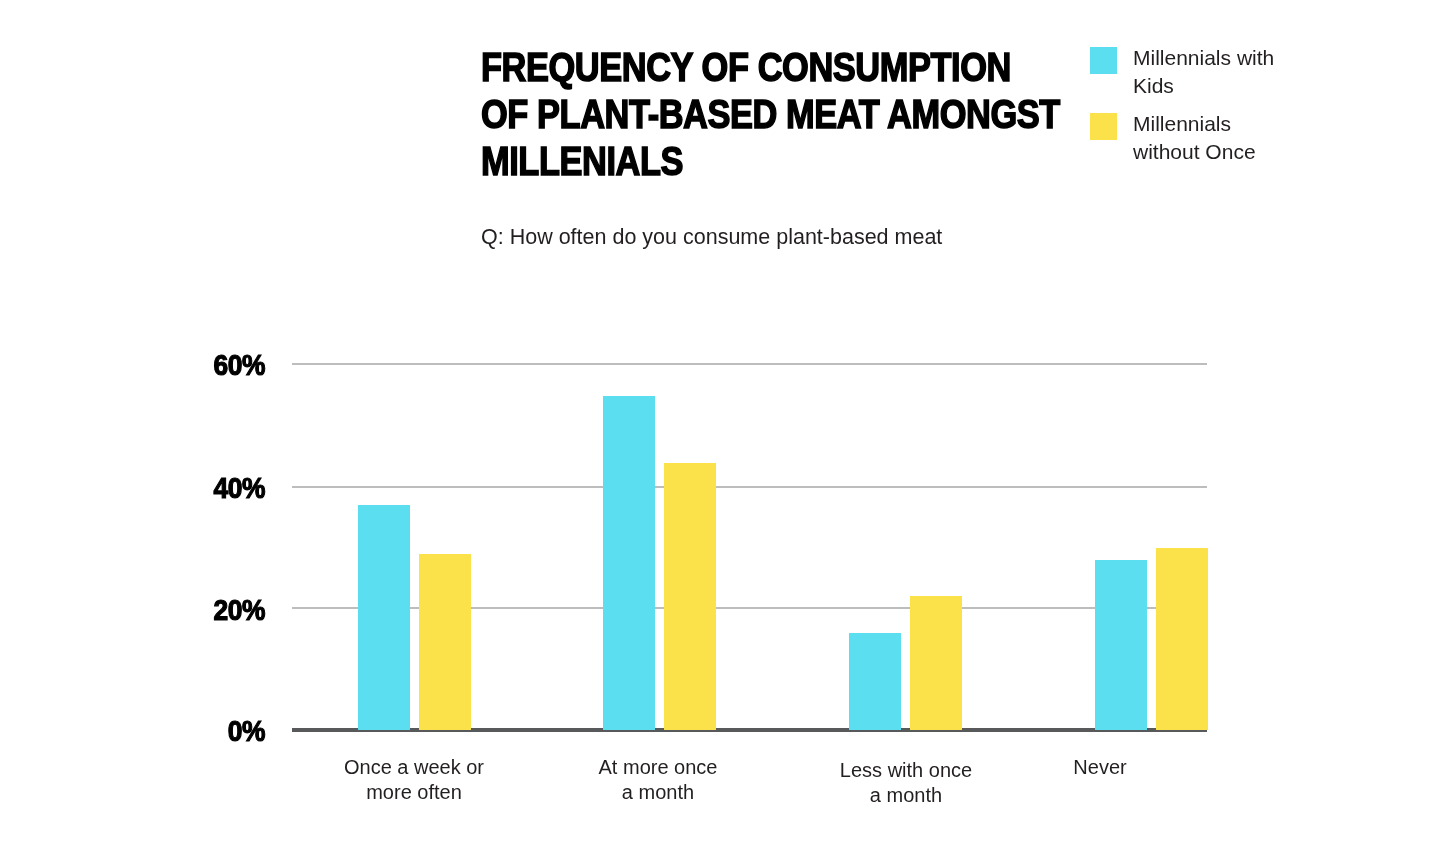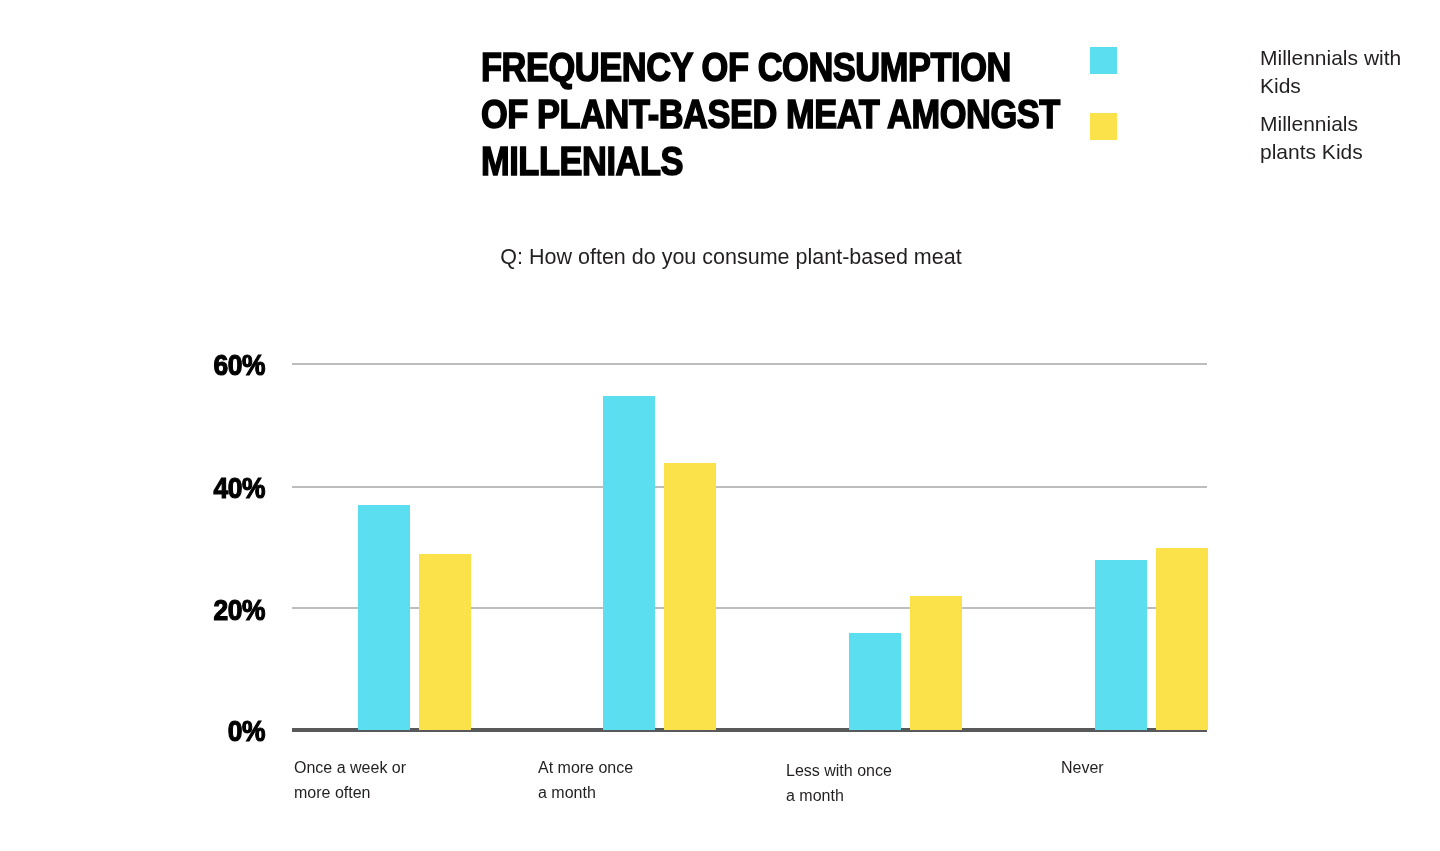--- a/index.html
+++ b/index.html
@@ -40,46 +40,44 @@
   #legend {
     position: absolute;
     left: 1090px;
     top: 44px;
     width: 320px;
   }
   .legend-item {
     display: flex;
     align-items: flex-start;
     margin-bottom: 10px;
-    justify-content: space-between;
   }
   .legend-swatch {
     width: 27px;
     height: 27px;
     flex: 0 0 27px;
     margin-top: 3px;
   }
   .legend-label {
     margin-left: 16px;
     font-size: 21px;
     line-height: 28px;
     color: #231f20;
     max-width: 150px;
   }
 
   
   #question {
     position: absolute;
     left: 481px;
-    top: 244px;
+    top: 224px;
     width: 500px;
     font-size: 21.5px;
     line-height: 27px;
     color: #231f20;
-    text-align: center;
   }
   #question span { display: block; }
 
   
   #plot {
     position: absolute;
     left: 0;
     top: 0;
     width: 1440px;
     height: 717px;
@@ -121,22 +119,22 @@
   .bars-layer {
     position: absolute;
     left: 0;
     top: 0;
     width: 1440px;
     height: 730px;
   }
 
   .xlabel {
     position: absolute;
-    text-align: left;
-    font-size: 16px;
+    text-align: center;
+    font-size: 20px;
     line-height: 25px;
     color: #231f20;
   }
   .xlabel span { display: block; }
 </style>
 </head>
 <body>
 
 <div id="chart-title">
   <span class="tline">Frequency of consumption</span>
@@ -149,21 +147,21 @@
     <span class="legend-swatch" style="background:#5BDEF0;"></span>
     <span class="legend-label">
       <span>Millennials</span>
       <span>with Kids</span>
     </span>
   </div>
   <div class="legend-item">
     <span class="legend-swatch" style="background:#FBE24B;"></span>
     <span class="legend-label">
       <span>Millennials</span>
-      <span>plants Kids</span>
+      <span>without Once</span>
     </span>
   </div>
 </div>
 
 <div id="question">
   <span>Q: How often do you consume plant-based meat</span>
 </div>
 
 <div id="plot">
 
@@ -197,17 +195,17 @@
     <span>more often</span>
   </div>
   <div class="xlabel" style="left:538px; top:755px; width:240px;">
     <span>At more once</span>
     <span>a month</span>
   </div>
   <div class="xlabel" style="left:786px; top:758px; width:240px;">
     <span>Less with once</span>
     <span>a month</span>
   </div>
-  <div class="xlabel" style="left:1061px; top:755px; width:240px;">
+  <div class="xlabel" style="left:980px; top:755px; width:240px;">
     <span>Never</span>
   </div>
 
 </div>
 
 </body></html>

